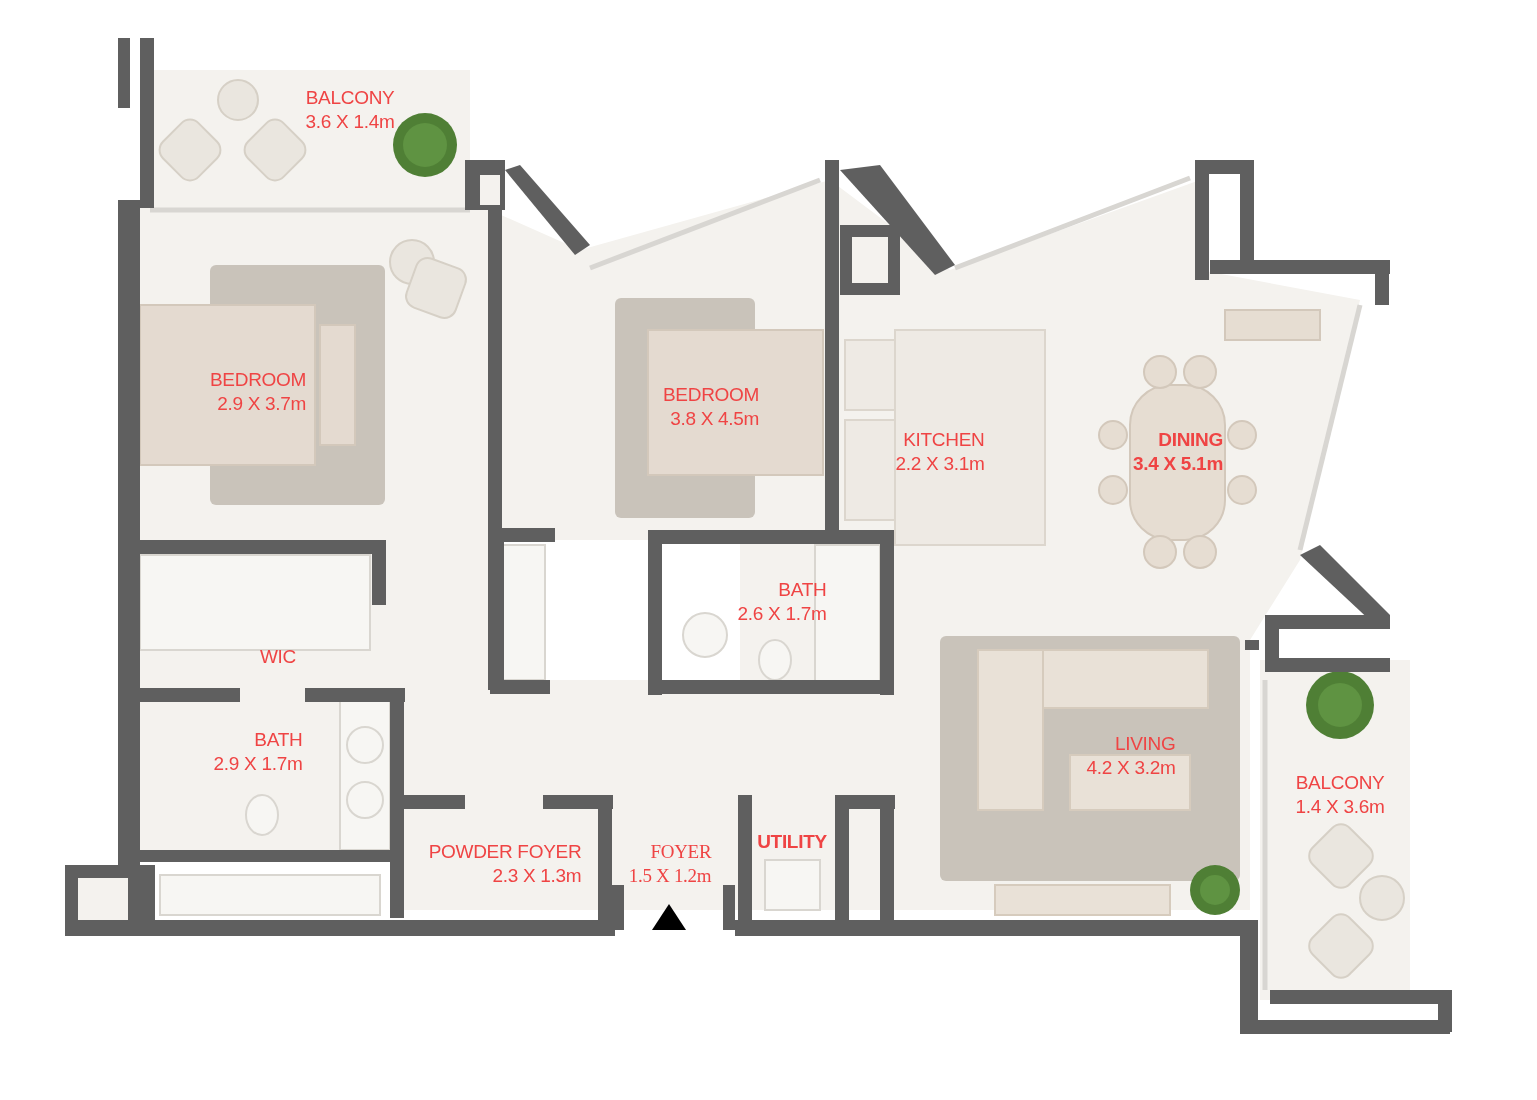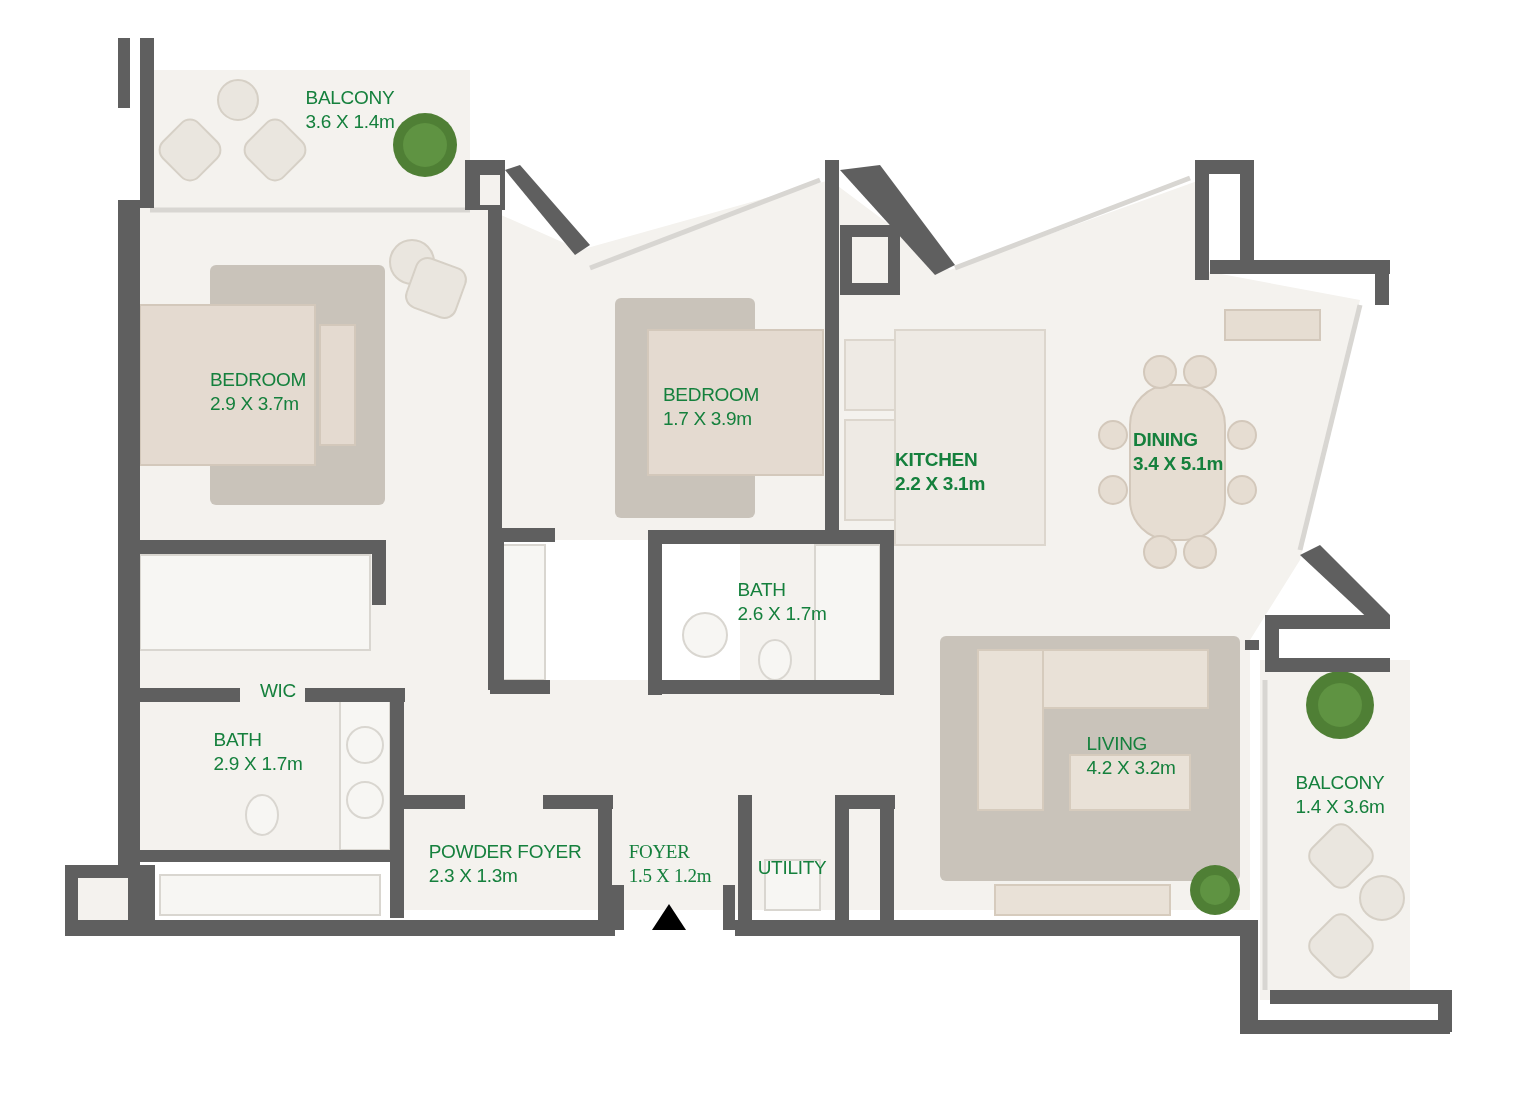--- a/index.html
+++ b/index.html
@@ -1,18 +1,18 @@
 <!DOCTYPE html>
 <html><head>
 <meta charset="utf-8">
 <style>
   html,body{margin:0;padding:0;background:#ffffff;}
   body{width:1537px;height:1100px;position:relative;overflow:hidden;font-family:"Liberation Sans",sans-serif;}
   svg{position:absolute;left:0;top:0;}
-  .lbl{position:absolute;text-align:left;color:#15803d;font-size:19px;line-height:24px;transform:translateX(-50%);white-space:nowrap;letter-spacing:-0.3px;}
+  .lbl{position:absolute;text-align:right;color:#ef4444;font-size:19px;line-height:24px;transform:translateX(-50%);white-space:nowrap;letter-spacing:-0.3px;}
   .entry{position:absolute;left:652px;top:904px;width:0;height:0;border-left:17px solid transparent;border-right:17px solid transparent;border-bottom:26px solid #000;}
 </style>
 </head>
 <body>
 
 <svg width="1537" height="1100" viewBox="0 0 1537 1100">
 
   <g fill="#f4f2ee">
     <rect x="140" y="70" width="330" height="140"></rect>
     <rect x="130" y="210" width="360" height="650"></rect>
@@ -170,31 +170,31 @@
 <div class="lbl" style="left:350px;top:86px;">
   <div>BALCONY</div>
   <div>3.6 X 1.4m</div>
 </div>
 <div class="lbl" style="left:258px;top:368px;">
   <div>BEDROOM</div>
   <div>2.9 X 3.7m</div>
 </div>
 <div class="lbl" style="left:711px;top:383px;">
   <div>BEDROOM</div>
-  <div>1.7 X 3.9m</div>
-</div>
-<div class="lbl" style="left:940px;top:448px;font-weight:bold;">
+  <div>3.8 X 4.5m</div>
+</div>
+<div class="lbl" style="left:940px;top:428px;">
   <div>KITCHEN</div>
   <div>2.2 X 3.1m</div>
 </div>
 <div class="lbl" style="left:1178px;top:428px;font-weight:bold;">
   <div>DINING</div>
   <div>3.4 X 5.1m</div>
 </div>
-<div class="lbl" style="left:278px;top:679px;">
+<div class="lbl" style="left:278px;top:645px;">
   <div>WIC</div>
 </div>
 <div class="lbl" style="left:782px;top:578px;">
   <div>BATH</div>
   <div>2.6 X 1.7m</div>
 </div>
 <div class="lbl" style="left:258px;top:728px;">
   <div>BATH</div>
   <div>2.9 X 1.7m</div>
 </div>
@@ -207,17 +207,17 @@
   <div>1.4 X 3.6m</div>
 </div>
 <div class="lbl" style="left:505px;top:840px;">
   <div>POWDER FOYER</div>
   <div>2.3 X 1.3m</div>
 </div>
 <div class="lbl" style="left:670px;top:840px;font-family:Liberation Serif, serif;">
   <div>FOYER</div>
   <div>1.5 X 1.2m</div>
 </div>
-<div class="lbl" style="left:792px;top:856px;">
+<div class="lbl" style="left:792px;top:830px;font-weight:bold;">
   <div>UTILITY</div>
 </div>
 
 <div class="entry"></div>
 
 </body></html>

